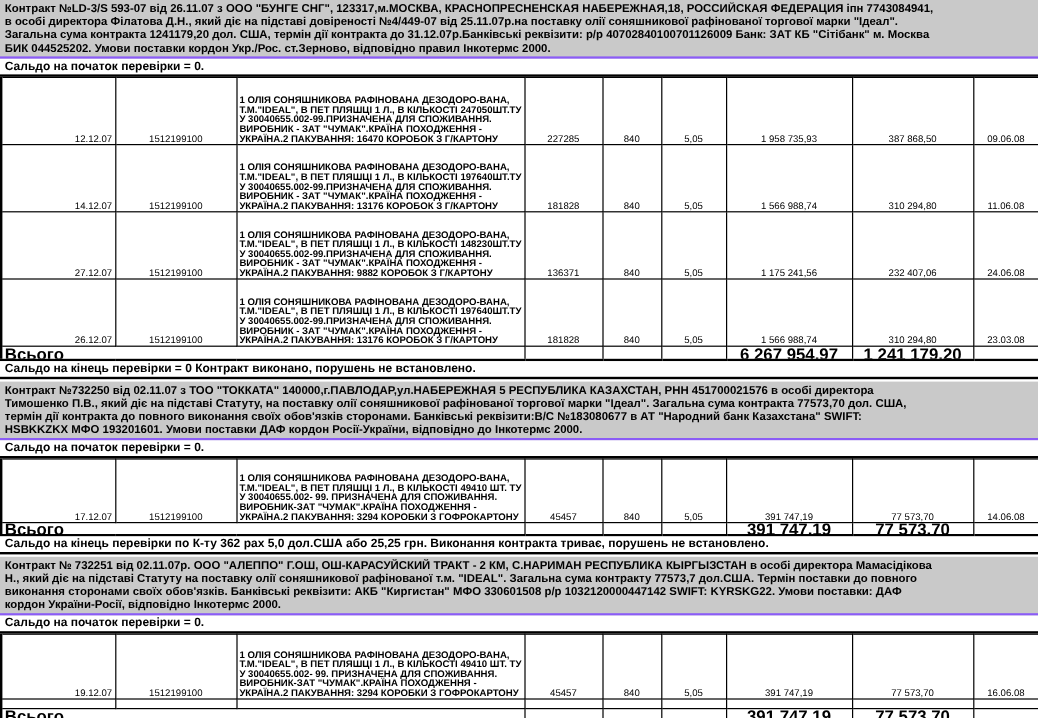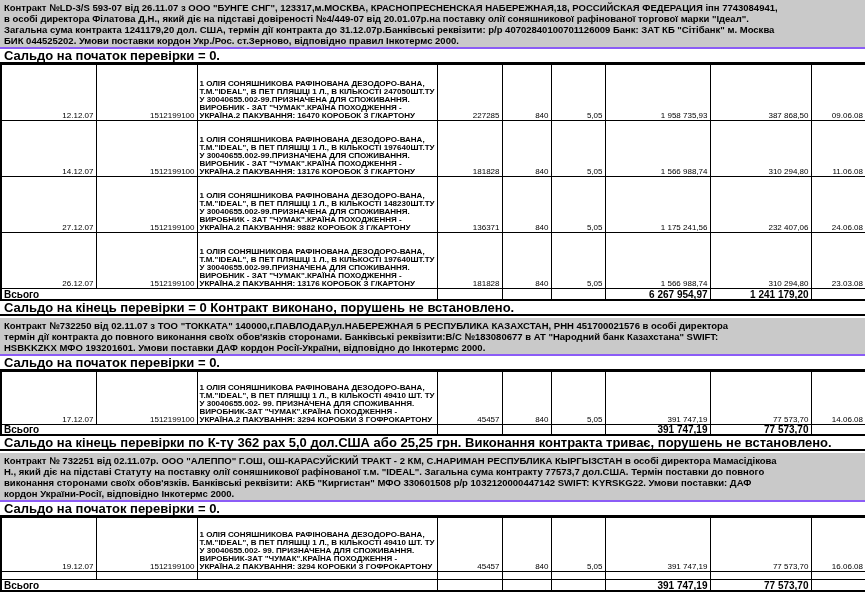--- a/index.html
+++ b/index.html
@@ -9,51 +9,51 @@
     font-family:"Liberation Sans", sans-serif;
   }
   .doc { width:865px; }
   .contract-header {
     background:#c9c9c9; font-weight:bold; font-size:9.5px; line-height:11px;
     padding:2px 3px 1px 4px; border-bottom:2px solid #8b5cf6;
   }
   .contract-header .hline { white-space:nowrap; overflow:hidden; }
   .mt2 { margin-top:2px; }
   .saldo {
-    font-weight:bold; font-size:13px; line-height:11px;
+    font-weight:bold; font-size:10px; line-height:11px;
     padding:1px 3px 1px 4px; border-bottom:2px solid #000; background:#fff;
     white-space:nowrap; overflow:hidden;
   }
   table.grid {
     border-collapse:collapse; table-layout:fixed; width:865px;
     border-left:2px solid #000; border-right:2px solid #000;
   }
   table.grid td {
     border:1px solid #000; font-size:8px; line-height:8px;
     padding:0 2px; overflow:hidden; vertical-align:bottom;
   }
   td.desc { vertical-align:top; padding:1px 2px; line-height:8px;font-weight:bold; }
-  td.num { text-align:right; }
+  td.num { text-align:center; }
   td.datecell { padding-left:12px; text-align:right; }
   td.tkr { border-right-width:2px; }
   tr.h56 td { height:56px; }
   tr.h53 td { height:53px; }
   tr.h54 td { height:54px; }
   tr.h8 td  { height:8px; }
-  tr.total td { font-weight:bold; font-size:10px; border-bottom:2px solid #000; height:11px; }
+  tr.total td { font-weight:bold; font-size:14px; border-bottom:2px solid #000; height:11px; }
   tr.total td.lbl { text-align:left; padding-left:2px; }
 </style>
 </head>
 <body>
 
 <div class="doc">
 
   <div class="contract-header">
       <div class="hline">Контракт №LD-3/S 593-07 від 26.11.07   з ООО "БУНГЕ СНГ",   123317,м.МОСКВА, КРАСНОПРЕСНЕНСКАЯ НАБЕРЕЖНАЯ,18,  РОССИЙСКАЯ ФЕДЕРАЦИЯ іпн 7743084941,</div>
-      <div class="hline">в особі директора Філатова Д.Н., який діє на підставі довіреності №4/449-07 від 20.01.07р.на поставку олії соняшникової рафінованої торгової марки "Ідеал".</div>
+      <div class="hline">в особі директора Філатова Д.Н., який діє на підставі довіреності №4/449-07 від 25.11.07р.на поставку олії соняшникової рафінованої торгової марки "Ідеал".</div>
       <div class="hline">Загальна сума контракта 1241179,20 дол. США, термін дії контракта до 31.12.07р.Банківські реквізити: р/р 40702840100701126009 Банк: ЗАТ КБ "Сітібанк" м. Москва</div>
       <div class="hline">БИК 044525202.  Умови поставки кордон Укр./Рос. ст.Зерново, відповідно правил Інкотермс 2000.</div>
     </div>
 
   <div class="saldo">Сальдо на початок перевірки = 0.</div>
 
   <table class="grid">
     <colgroup>
       <col style="width:95px">
         <col style="width:101px">
@@ -119,20 +119,21 @@
         <td class="num tkr">1 241 179,20</td>
         <td></td>
       </tr>
     </tbody>
   </table>
 
   <div class="saldo">Сальдо на кінець перевірки = 0  Контракт виконано, порушень не встановлено.</div>
 
   <div class="contract-header mt2">
       <div class="hline">Контракт №732250 від 02.11.07 з  ТОО "ТОККАТА"  140000,г.ПАВЛОДАР,ул.НАБЕРЕЖНАЯ 5 РЕСПУБЛИКА КАЗАХСТАН, РНН 451700021576 в особі директора</div>
+      <div class="hline">Тимошенко П.В., який діє на підставі Статуту, на поставку олії соняшникової рафінованої торгової марки "Ідеал". Загальна сума контракта 77573,70 дол. США,</div>
       <div class="hline">термін дії контракта до повного виконання своїх обов'язків сторонами. Банківські реквізити:В/С №183080677 в АТ "Народний банк Казахстана" SWIFT:</div>
       <div class="hline">HSBKKZKX МФО 193201601. Умови поставки ДАФ кордон Росії-України, відповідно до Інкотермс 2000.</div>
     </div>
 
   <div class="saldo">Сальдо на початок перевірки = 0.</div>
 
   <table class="grid">
     <colgroup>
       <col style="width:95px">
         <col style="width:101px">

